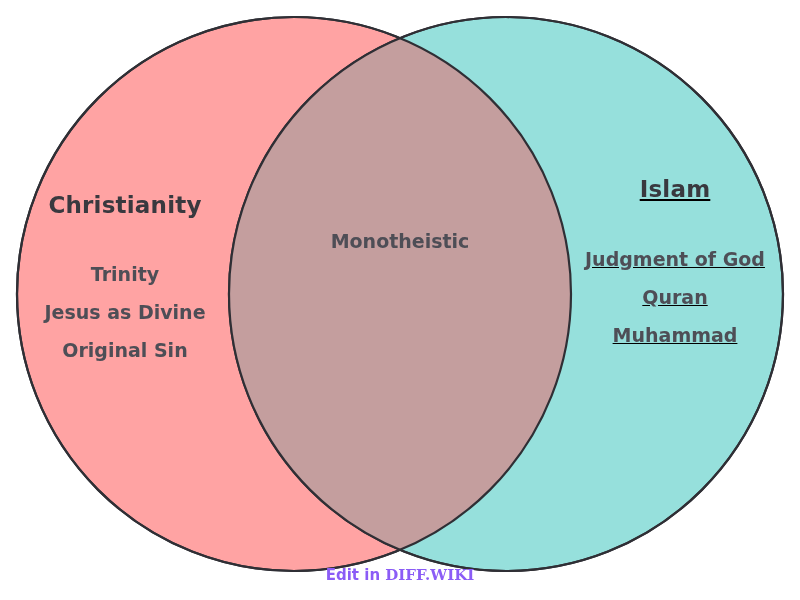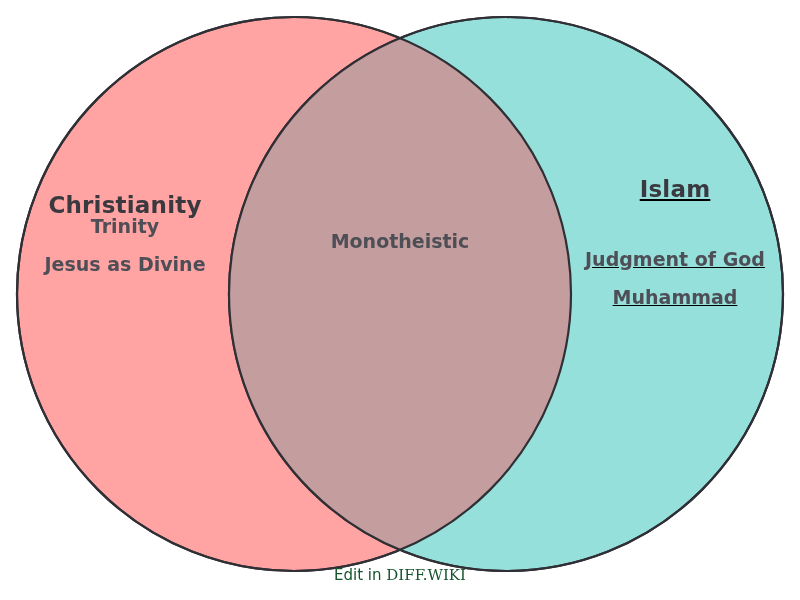--- a/index.html
+++ b/index.html
@@ -66,20 +66,21 @@
     line-height: 1;
   }
 
   
   #left-group {
     left: 25px;
     top: 194px;
     width: 200px;
   }
   #left-group .item-list {
+    margin-top: 48px;
   }
   #left-group .item-list li {
     margin-bottom: 19px;
   }
 
   
   #right-group {
     left: 575px;
     top: 178px;
     width: 200px;
@@ -103,22 +104,23 @@
   }
 
   
   #footer-credit {
     position: absolute;
     left: 0;
     top: 568px;
     width: 800px;
     text-align: center;
     font-size: 15px;
-    color: #14532d;
+    color: #8b5cf6;
     line-height: 1;
+    font-weight: bold;
   }
   #footer-credit .credit-prefix {
     font-family: "DejaVu Sans", "Liberation Sans", sans-serif;
   }
   #footer-credit .credit-brand {
     font-family: "DejaVu Serif", "Liberation Serif", serif;
   }
 </style>
 </head>
 <body>
@@ -145,33 +147,35 @@
     <circle cx="506" cy="294" r="277" fill="none" stroke="#2f2f35" stroke-width="2.2"></circle>
   </svg>
 
   <div class="text-layer">
 
     <div class="group-block" id="left-group">
       <div class="group-title">Christianity</div>
       <ul class="item-list">
         <li>Trinity</li>
         <li>Jesus as Divine</li>
+        <li>Original Sin</li>
       </ul>
     </div>
 
     <div class="group-block" id="shared-group">
       <ul class="item-list">
         <li>Monotheistic</li>
       </ul>
     </div>
 
     <div class="group-block" id="right-group">
       <div class="group-title">Islam</div>
       <ul class="item-list">
         <li>Judgment of God</li>
+        <li>Quran</li>
         <li>Muhammad</li>
       </ul>
     </div>
 
   </div>
 
   <div id="footer-credit">
     <span class="credit-prefix">Edit in </span><span class="credit-brand">DIFF.WIKI</span>
   </div>
 

